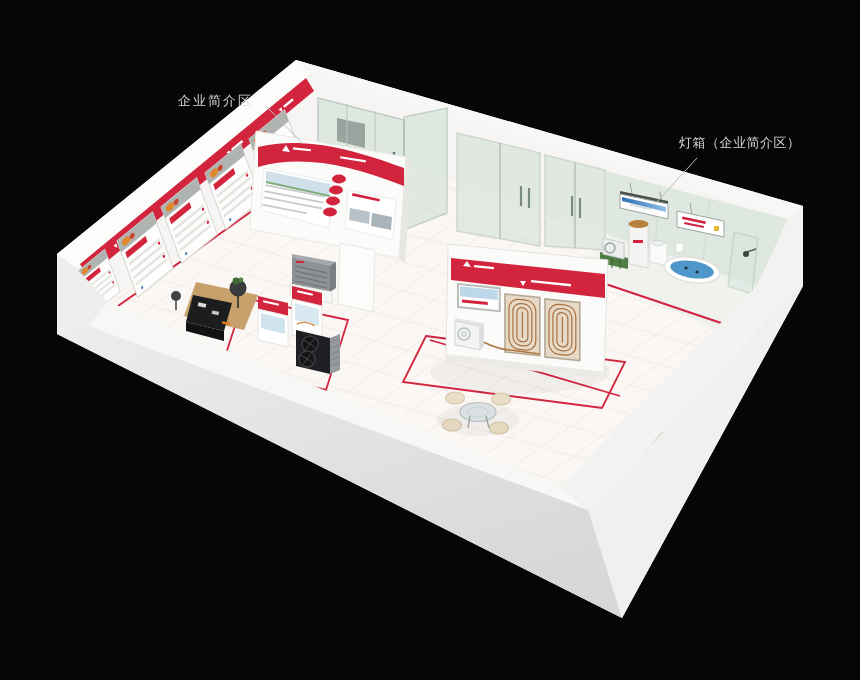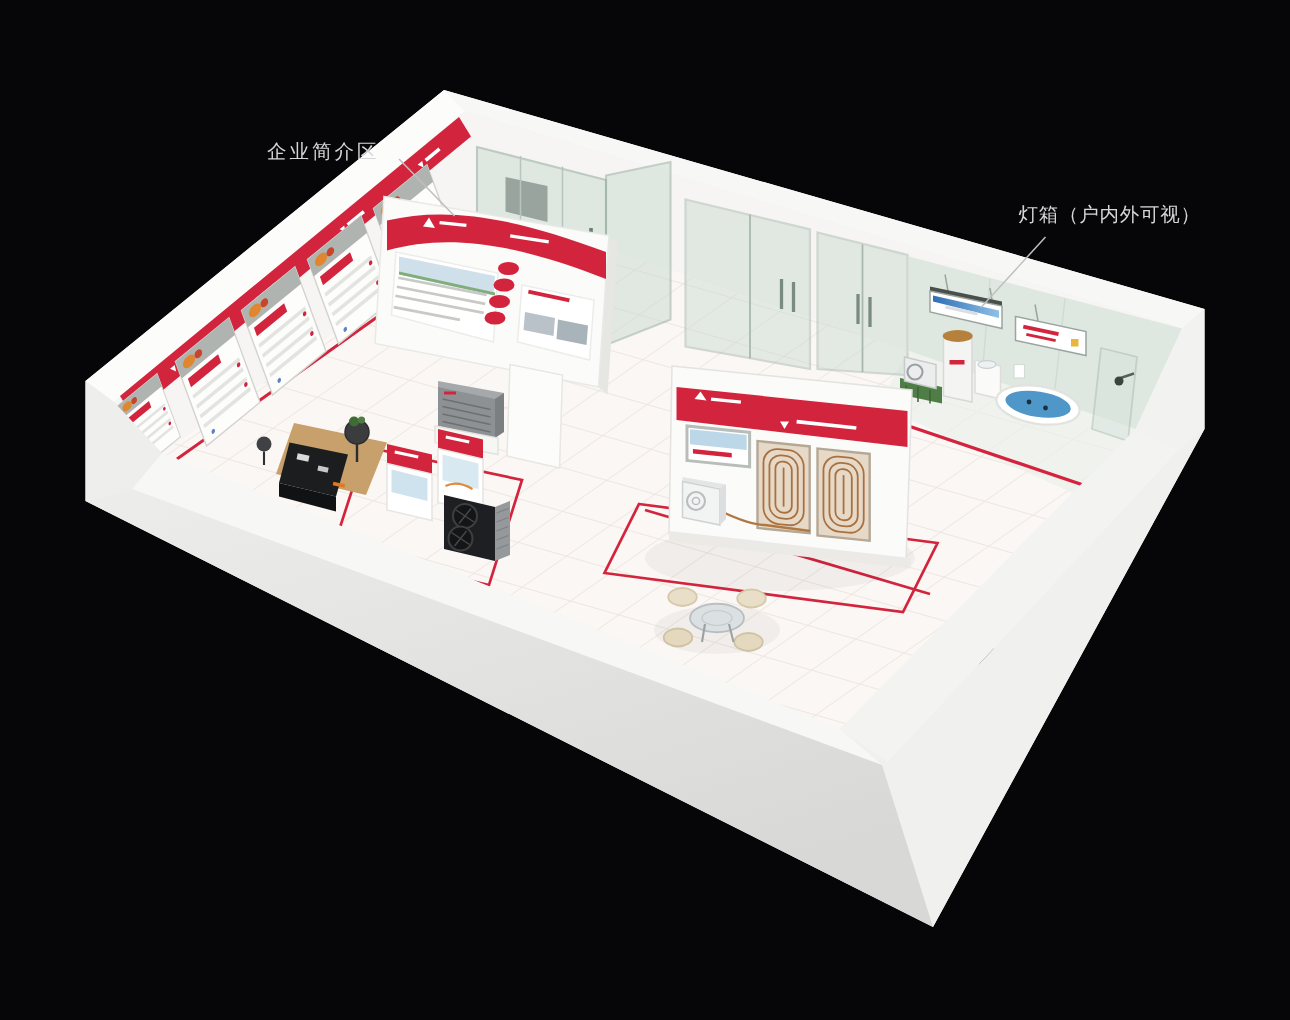--- a/index.html
+++ b/index.html
@@ -313,14 +313,14 @@
     <polygon points="788,219 803,206 803,286 786,300 757,286" fill="#f2f2f0"></polygon>
   </g>
 
   <g stroke="#bfbfbf" stroke-width="1">
     <line x1="266" y1="106" x2="303" y2="144"></line>
     <line x1="697" y1="158" x2="654" y2="205"></line>
   </g>
 </svg>
 
 <div class="anno" style="left:178px;top:92px">企业简介区</div>
-<div class="anno right" style="left:679px;top:134px">灯箱（户内外可视）</div>
+<div class="anno right" style="left:679px;top:134px">灯箱（企业简介区）</div>
 </div>
 
 </body></html>

